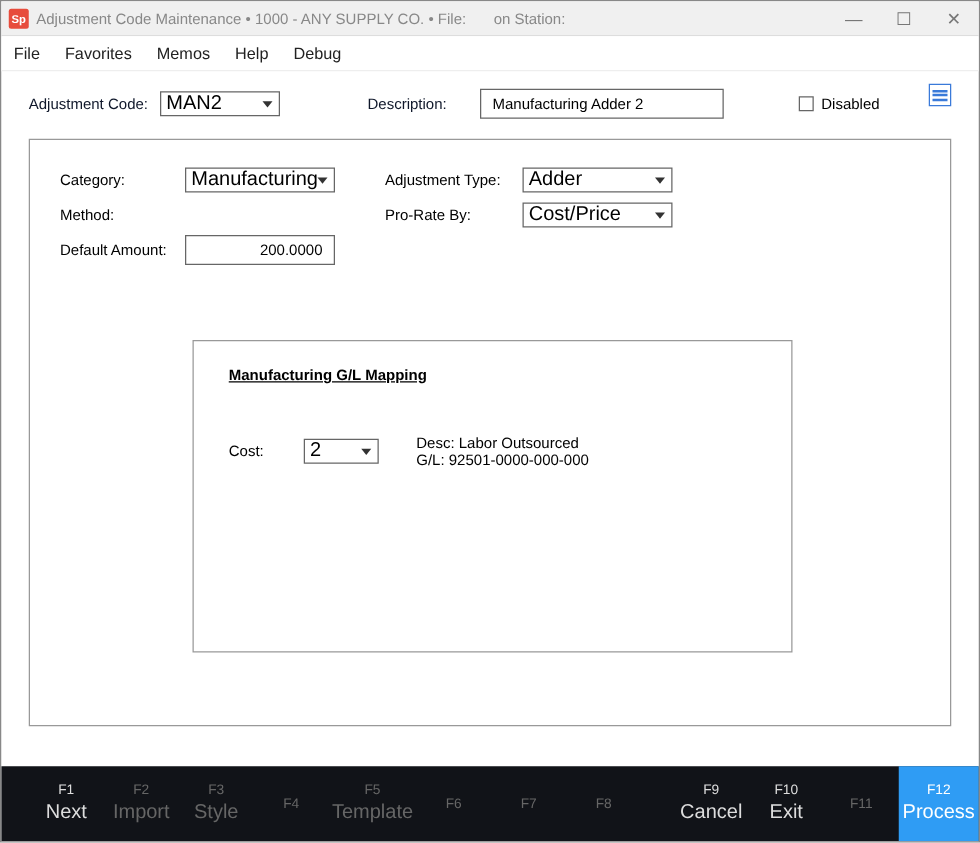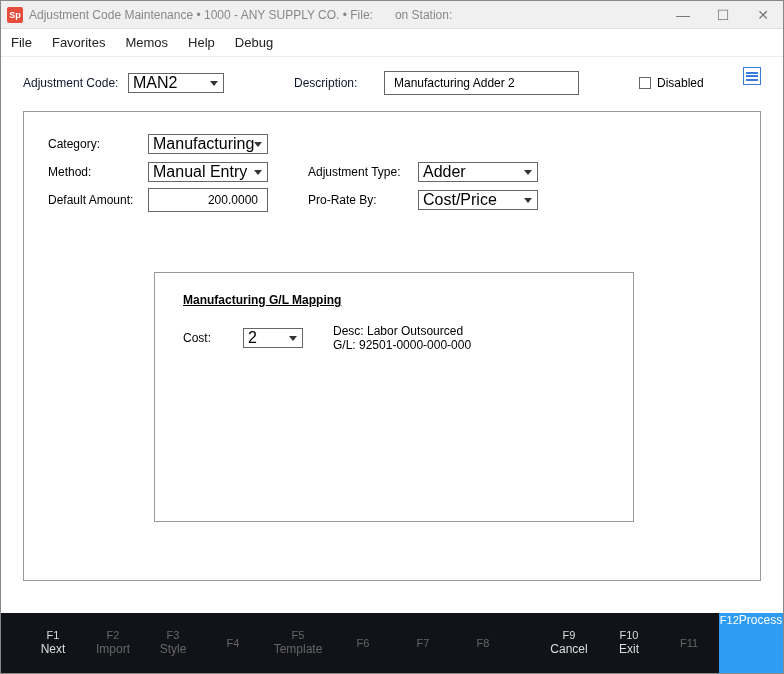--- a/index.html
+++ b/index.html
@@ -119,62 +119,61 @@
   }
   .ham-icon span { height: 2px; background: #3a7ad9; }
   .main-panel {
     border: 1px solid #999;
     height: 470px;
     padding: 18px 24px;
     position: relative;
   }
   .form-grid {
     display: flex;
-    align-items: flex-end;
   }
   .form-col { display: flex; flex-direction: column; }
   .form-row { display: flex; align-items: center; height: 28px; }
   .form-row .flabel { width: 100px; }
   .inner-panel {
     border: 1px solid #999;
     position: absolute;
     left: 130px;
     top: 160px;
     width: 480px;
     height: 250px;
     padding: 20px 28px;
   }
   .inner-title {
     font-weight: bold;
     text-decoration: underline;
-    margin-bottom: 17px;
+    margin-bottom: 40px;
   }
   .footer {
     position: absolute;
     left: 0; right: 0; bottom: 0;
     height: 60px;
     background: #111318;
     display: flex;
     align-items: center;
     color: #ddd;
     font-size: 11px;
   }
   .fkey {
     width: 60px;
     text-align: center;
     line-height: 1.3;
   }
   .fkey.dim { color: #666; }
-  .fkey .sub { display:block; font-size: 12px; }
+  .fkey .sub { display:block; font-size: 16px; }
   .fkey.wide { width: 70px; }
   .fkey.process {
     background: #2f9cf4;
     height: 100%;
     display: flex;
-    flex-direction: row;
+    flex-direction: column;
     justify-content: center;
     color: #fff;
     width: 64px;
   }
   .spacer { flex: 1; }
 </style>
 </head>
 <body>
 
 <div class="titlebar">
@@ -222,23 +221,20 @@
     <div class="form-grid">
       <div class="form-col" style="width:260px">
         <div class="form-row">
           <span class="flabel">Category:</span>
           <div class="select-box" style="width:120px">
               <span>Manufacturing</span>
             </div>
         </div>
         <div class="form-row">
           <span class="flabel">Method:</span>
-          <div class="select-box" style="width:120px">
-              <span>Manual Entry</span>
-            </div>
         </div>
         <div class="form-row">
           <span class="flabel">Default Amount:</span>
           <input class="txt-input" style="width: 120px; text-align: right;" value="200.0000">
         </div>
       </div>
       <div class="form-col">
         <div class="form-row">
           <span class="flabel" style="width:110px">Adjustment Type:</span>
           <div class="select-box" style="width:120px">

